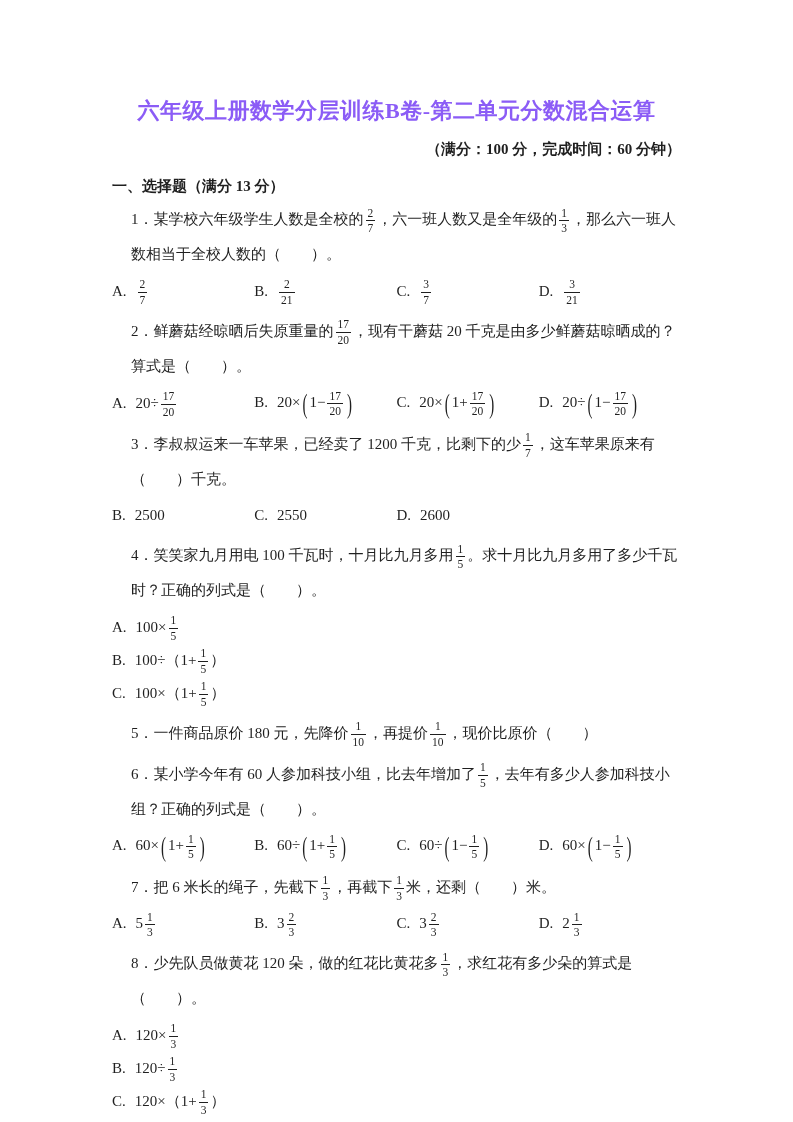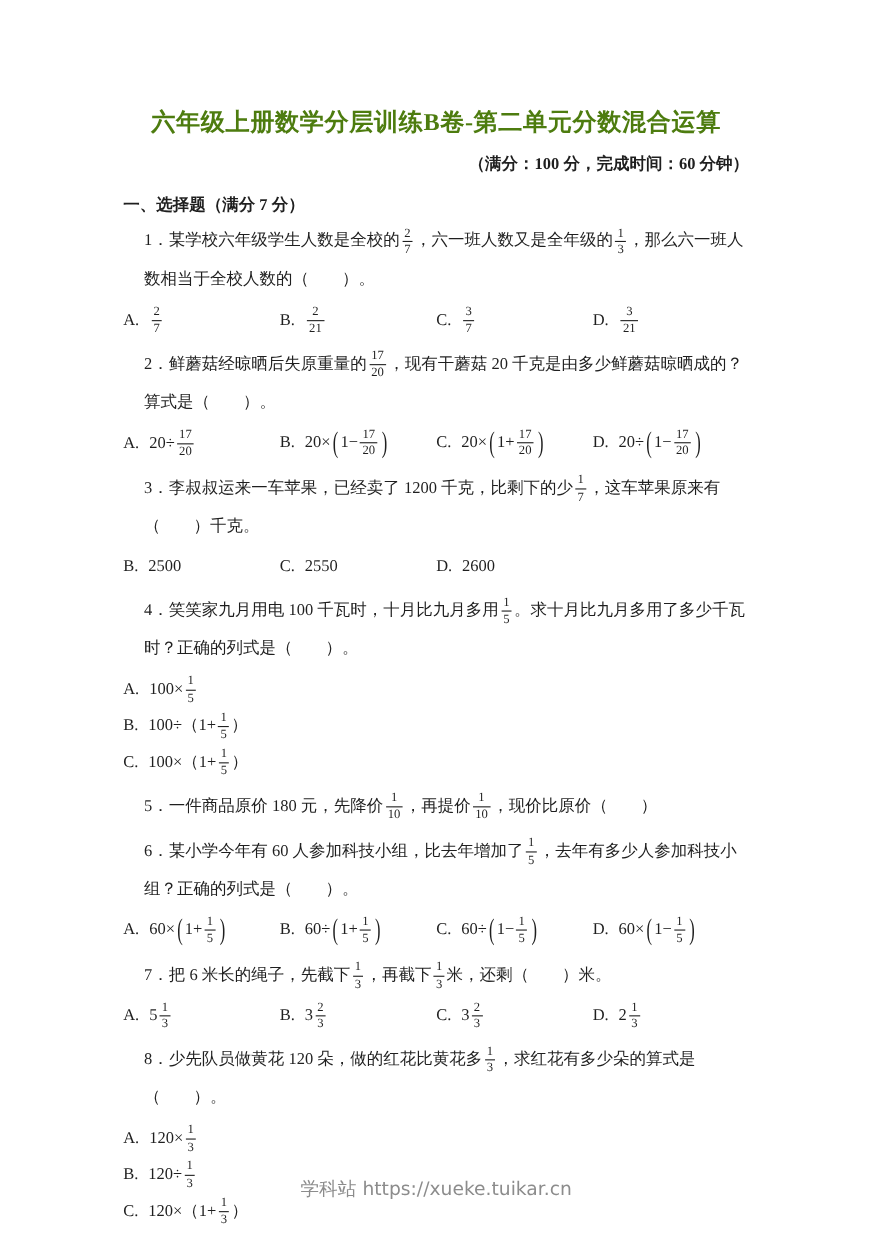--- a/index.html
+++ b/index.html
@@ -36,24 +36,24 @@
   .footer {
     position:absolute; left:0; right:0; bottom:30px; text-align:center;
     font-family:"DejaVu Sans","Liberation Sans",sans-serif;
     font-size:17px; color:#8c8c8c;
   }
 </style>
 </head>
 <body>
 
 <div class="page">
-  <h1 class="title" style="color: #4d7c0f;">六年级上册数学分层训练B卷-第二单元分数混合运算</h1>
+  <h1 class="title" style="color: #8b5cf6;">六年级上册数学分层训练B卷-第二单元分数混合运算</h1>
   <div class="subtitle">（满分：100 分，完成时间：60 分钟）</div>
   <div id="content">
-      <div class="section-heading">一、选择题（满分 7 分）</div>
+      <div class="section-heading">一、选择题（满分 13 分）</div>
       <div class="question">
         <div class="qbody">1．某学校六年级学生人数是全校的<span class="frac">
             <span class="num">2</span>
             <span class="den">7</span>
           </span>，六一班人数又是全年级的<span class="frac">
             <span class="num">1</span>
             <span class="den">3</span>
           </span>，那么六一班人数相当于全校人数的（　　）。</div>
         <div class="opts cols4">
           <div class="opt"><span class="opt-label">A.</span><span class="frac">
@@ -204,14 +204,13 @@
               <span class="den">3</span>
             </span></div>
           <div class="opt"><span class="opt-label">C.</span>120×（1+<span class="frac">
               <span class="num">1</span>
               <span class="den">3</span>
             </span>）</div>
         </div>
       </div>
       <div class="section-heading">二、填空题（满分 16 分）</div>
     </div>
-  <div class="footer" style="color: rgb(140, 140, 140);">学科站 https://xueke.tuikar.cn</div>
 </div>
 
 </body></html>

